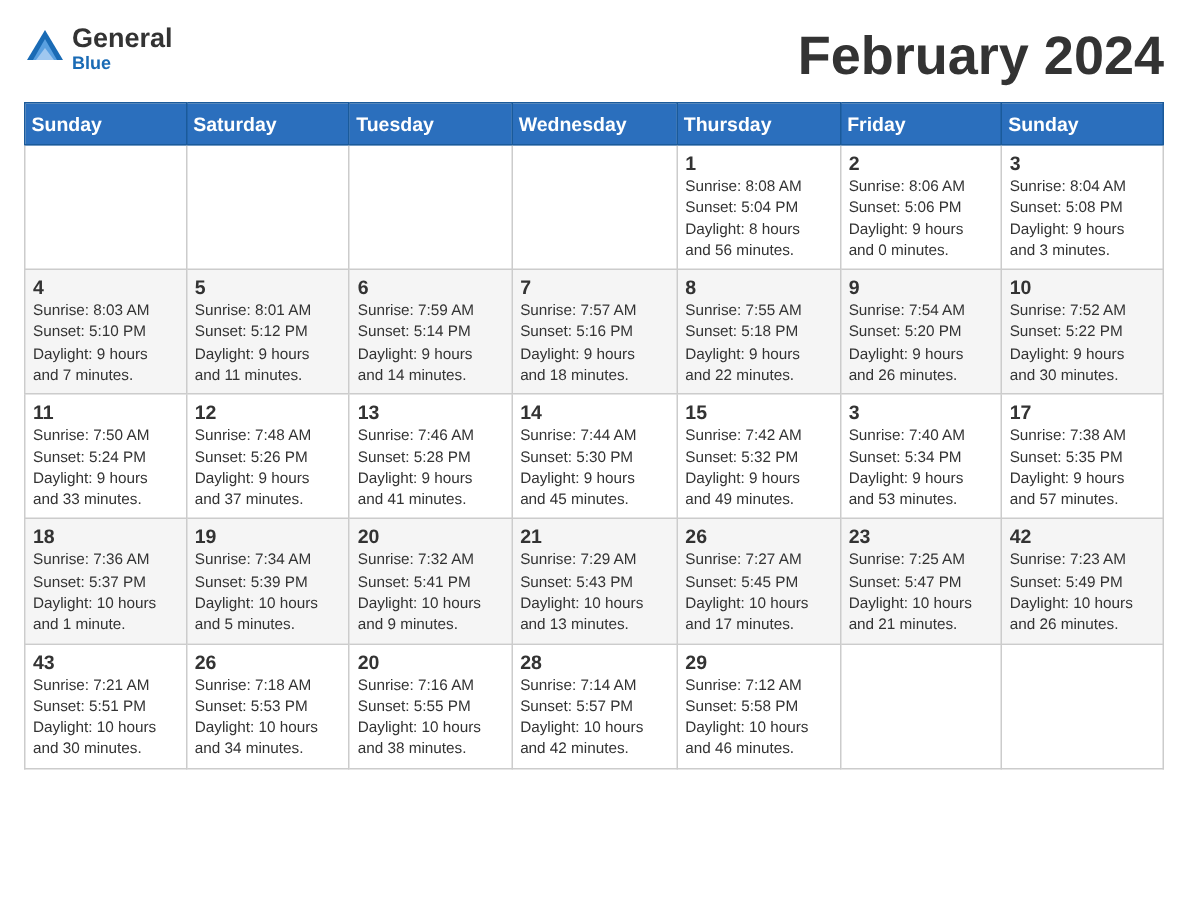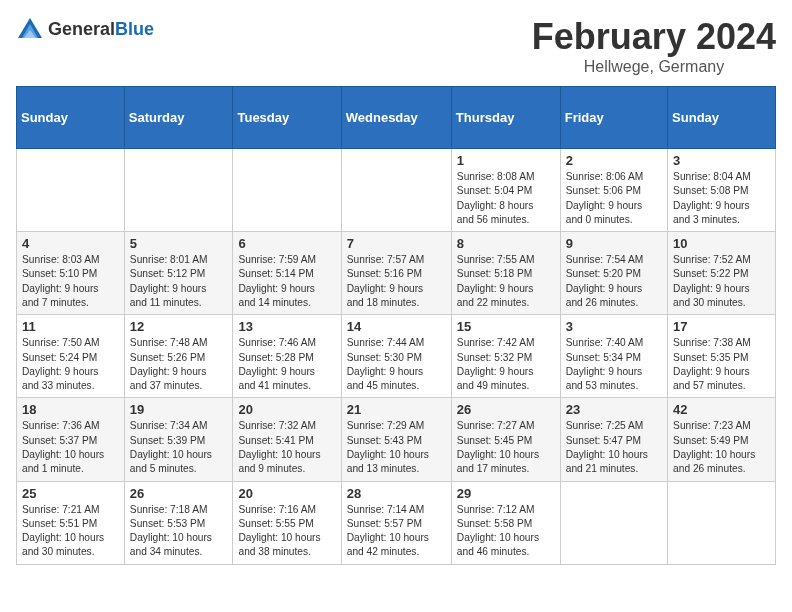--- a/index.html
+++ b/index.html
@@ -15,60 +15,60 @@
       justify-content: space-between;
       align-items: flex-start;
       margin-bottom: 10px;
     }
     .logo {
       display: flex;
       align-items: center;
     }
     .logo-text {
       display: flex;
-      flex-direction: row;
+      flex-direction: column;
       line-height: 1.1;
     }
     .logo-general {
       font-size: 18px;
       font-weight: bold;
       color: #333;
     }
     .logo-blue {
-      font-size: 18px;
+      font-size: 12px;
       font-weight: bold;
       color: #1a6bb5;
     }
     .logo-icon {
       width: 28px;
       height: 28px;
       margin-right: 4px;
     }
     .title-block {
-      text-align: center;
+      text-align: left;
     }
     .month-title {
       font-size: 36px;
       font-weight: bold;
       color: #333;
     }
     .location {
       font-size: 16px;
       color: #555;
     }
     .calendar {
       width: 100%;
       border-collapse: collapse;
     }
     .calendar th {
       background: #2b6fbd;
       color: #fff;
       font-size: 13px;
       font-weight: bold;
-      padding: 23px 4px;
+      padding: 6px 4px;
       text-align: left;
       border: 1px solid #1a5a9a;
     }
     .calendar td {
       vertical-align: top;
       border: 1px solid #ccc;
       padding: 4px 5px;
       font-size: 10.5px;
       color: #333;
       width: 113px;
@@ -103,21 +103,20 @@
       <polygon points="14,8 22,22 6,22" fill="#5aa0e0"></polygon>
       <polygon points="14,14 20,22 8,22" fill="#a0c8f0"></polygon>
     </svg>
     <div class="logo-text">
       <span class="logo-general">General</span>
       <span class="logo-blue">Blue</span>
     </div>
   </div>
   <div class="title-block">
     <div class="month-title">February 2024</div>
-    <div class="location">Hellwege, Germany</div>
   </div>
 </div>
 
 <table class="calendar">
   <thead>
     <tr>
     <th>Sunday</th>
         <th>Saturday</th>
         <th>Tuesday</th>
         <th>Wednesday</th>
@@ -230,21 +229,21 @@
           <span class="day-num">23</span>
           <div class="day-info">Sunrise: 7:25 AM<br>Sunset: 5:47 PM<br>Daylight: 10 hours<br>and 21 minutes.</div>
         </td>
         <td>
           <span class="day-num">42</span>
           <div class="day-info">Sunrise: 7:23 AM<br>Sunset: 5:49 PM<br>Daylight: 10 hours<br>and 26 minutes.</div>
         </td>
       </tr>
       <tr>
         <td>
-          <span class="day-num">25</span>
+          <span class="day-num">43</span>
           <div class="day-info">Sunrise: 7:21 AM<br>Sunset: 5:51 PM<br>Daylight: 10 hours<br>and 30 minutes.</div>
         </td>
         <td>
           <span class="day-num">26</span>
           <div class="day-info">Sunrise: 7:18 AM<br>Sunset: 5:53 PM<br>Daylight: 10 hours<br>and 34 minutes.</div>
         </td>
         <td>
           <span class="day-num">20</span>
           <div class="day-info">Sunrise: 7:16 AM<br>Sunset: 5:55 PM<br>Daylight: 10 hours<br>and 38 minutes.</div>
         </td>

